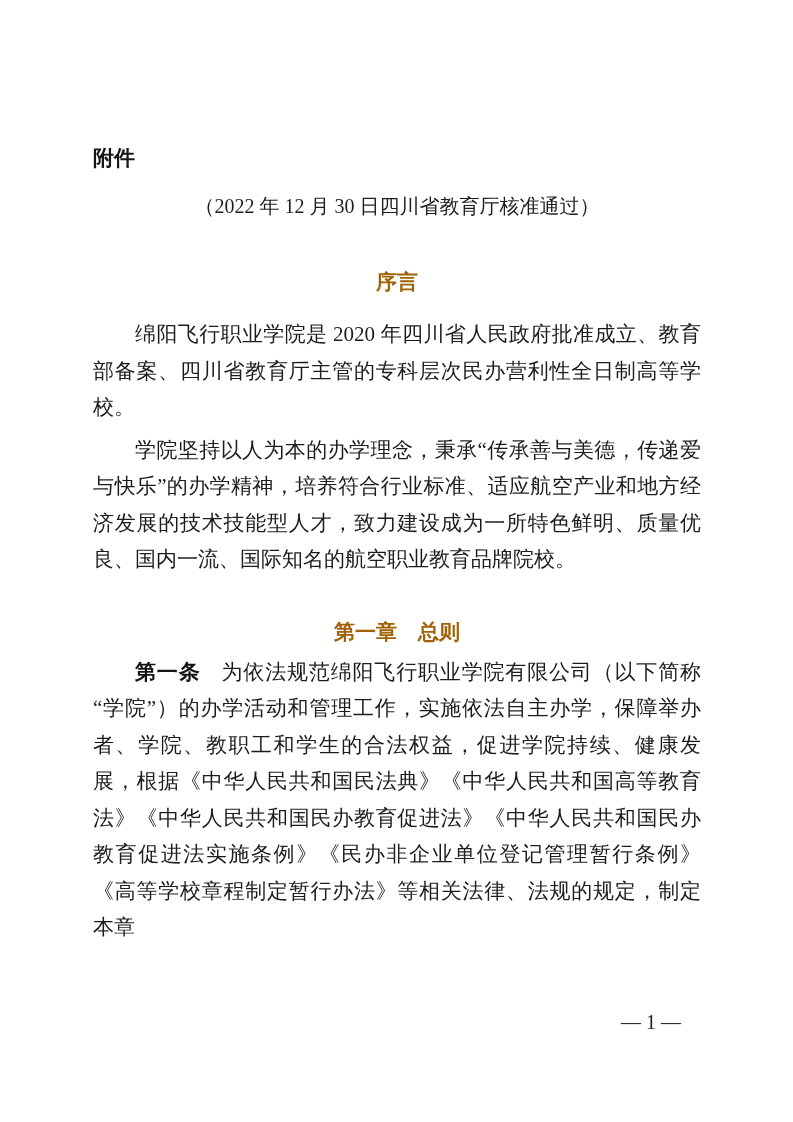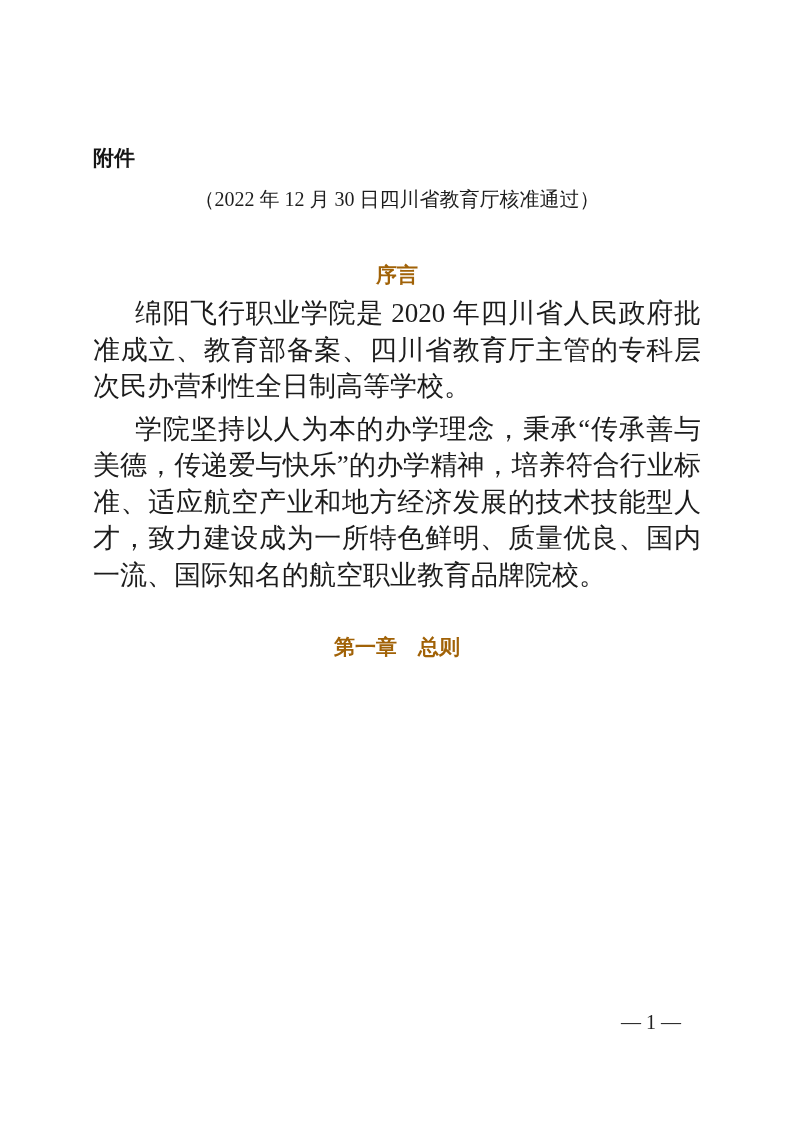--- a/index.html
+++ b/index.html
@@ -30,42 +30,42 @@
     text-align: center;
     font-size: 31px;
     line-height: 40px;
     font-weight: 700;
     letter-spacing: 1px;
     color: #101010;
     font-family: "Liberation Serif", "DejaVu Serif", serif;
   }
 
   .doc-subtitle {
-    margin-top: 15px;
+    margin-top: 22px;
     text-align: center;
     font-size: 20px;
     line-height: 28px;
     color: #1d1d1d;
   }
 
   .section-heading {
     margin: 48px 0 0 0;
     text-align: center;
     font-family: "Liberation Sans", "DejaVu Sans", sans-serif;
     font-weight: 700;
     font-size: 21px;
     line-height: 28px;
     color: #a16207;
   }
 
   .chapter-heading { margin-top: 40px; text-align: center; }
 
   .body-para {
-    margin: 6px 0 0 0;
-    font-size: 27px;
+    margin: 20px 0 0 0;
+    font-size: 21px;
     line-height: 36.5px;
     text-align: justify;
     text-indent: 42px;
     color: #1c1c1c;
   }
 
   p.body-para + p.body-para { margin-top: 6px; }
 
   .article-para { margin-top: 8px; }
 
@@ -96,17 +96,18 @@
     <div class="doc-subtitle">（2022 年 12 月 30 日四川省教育厅核准通过）</div>
 
     <h2 class="section-heading">序言</h2>
 
     <p class="body-para">绵阳飞行职业学院是 2020 年四川省人民政府批准成立、教育部备案、四川省教育厅主管的专科层次民办营利性全日制高等学校。</p>
 
     <p class="body-para">学院坚持以人为本的办学理念，秉承“传承善与美德，传递爱与快乐”的办学精神，培养符合行业标准、适应航空产业和地方经济发展的技术技能型人才，致力建设成为一所特色鲜明、质量优良、国内一流、国际知名的航空职业教育品牌院校。</p>
 
     <h2 class="section-heading chapter-heading">第一章　总则</h2>
 
+    <p class="body-para article-para"><span class="article-label">第一条</span><span>为依法规范绵阳飞行职业学院有限公司（以下简称“学院”）的办学活动和管理工作，实施依法自主办学，保障举办者、学院、教职工和学生的合法权益，促进学院持续、健康发展，根据《中华人民共和国民法典》《中华人民共和国高等教育法》《中华人民共和国民办教育促进法》《中华人民共和国民办教育促进法实施条例》《民办非企业单位登记管理暂行条例》《高等学校章程制定暂行办法》等相关法律、法规的规定，制定本章</span></p>
 
   </div>
 
   <div class="page-number">— 1 —</div>
 </div>
 
 </body></html>

